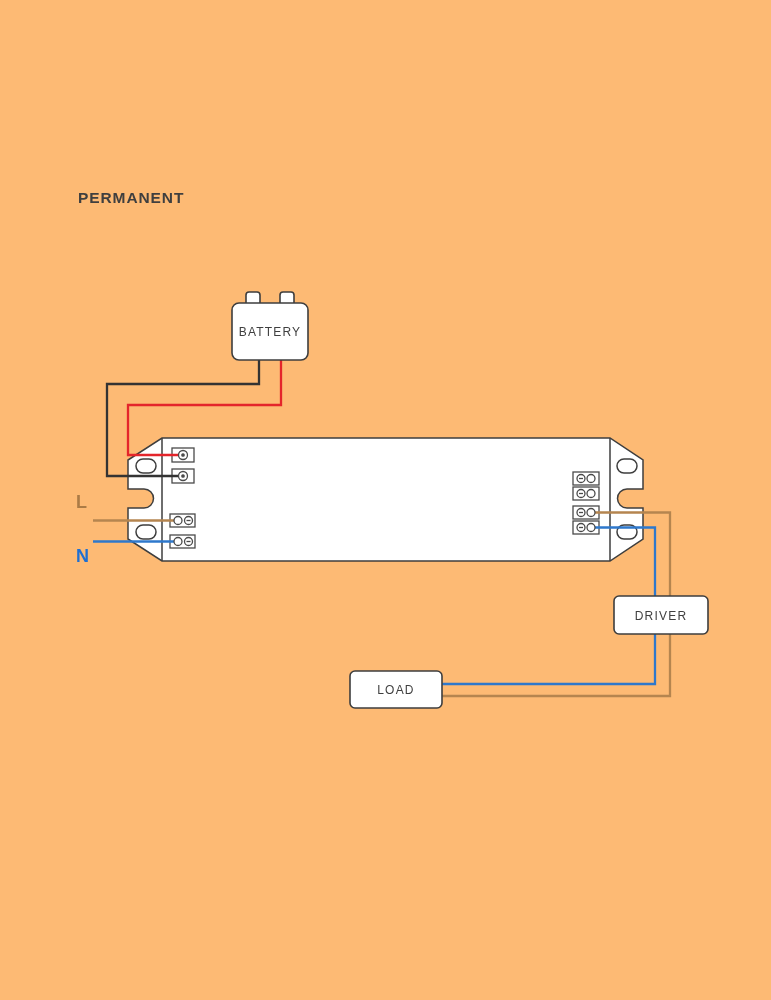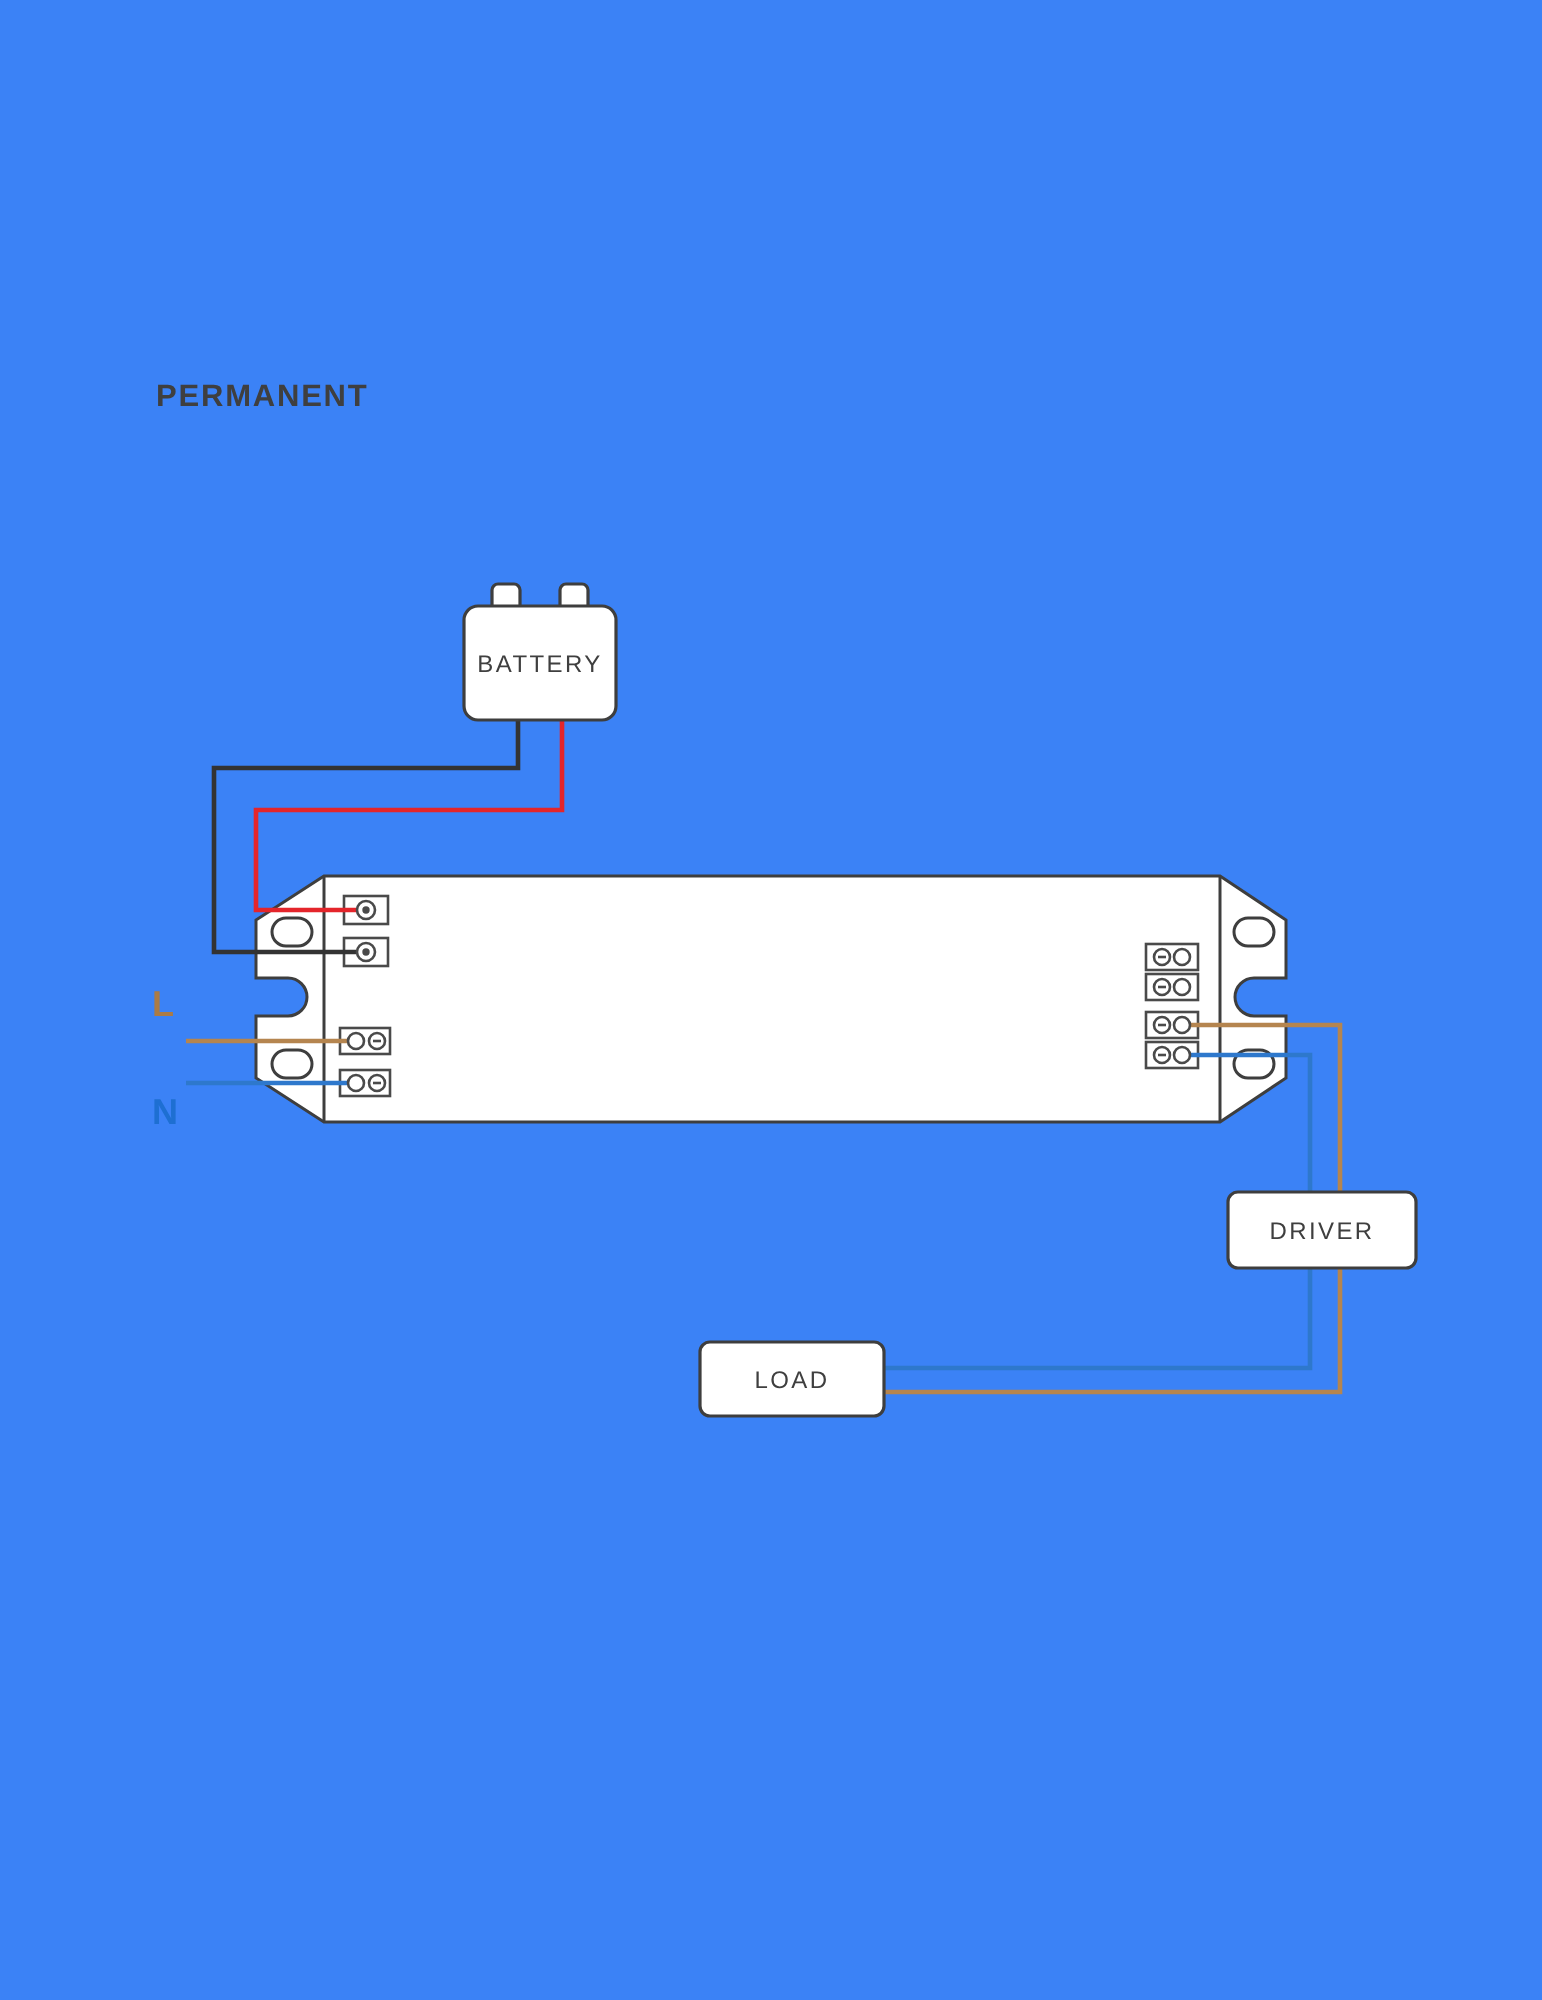--- a/index.html
+++ b/index.html
@@ -7,21 +7,21 @@
     padding: 0;
     background: #ffffff;
     width: 771px;
     height: 1000px;
     font-family: "Liberation Sans", sans-serif;
   }
   .stage {
     position: relative;
     width: 771px;
     height: 1000px;
-    background: #3b82f6;
+    background: #fdba74;
     overflow: hidden;
   }
   svg { display: block; }
   text {
     font-family: "Liberation Sans", sans-serif;
   }
   .box-label {
     font-size: 12px;
     letter-spacing: 1.2px;
   }

